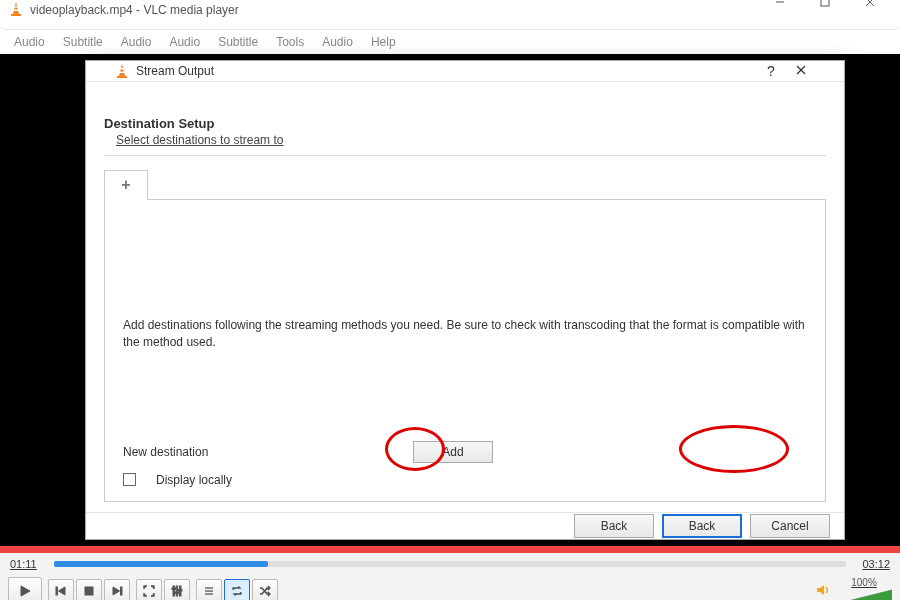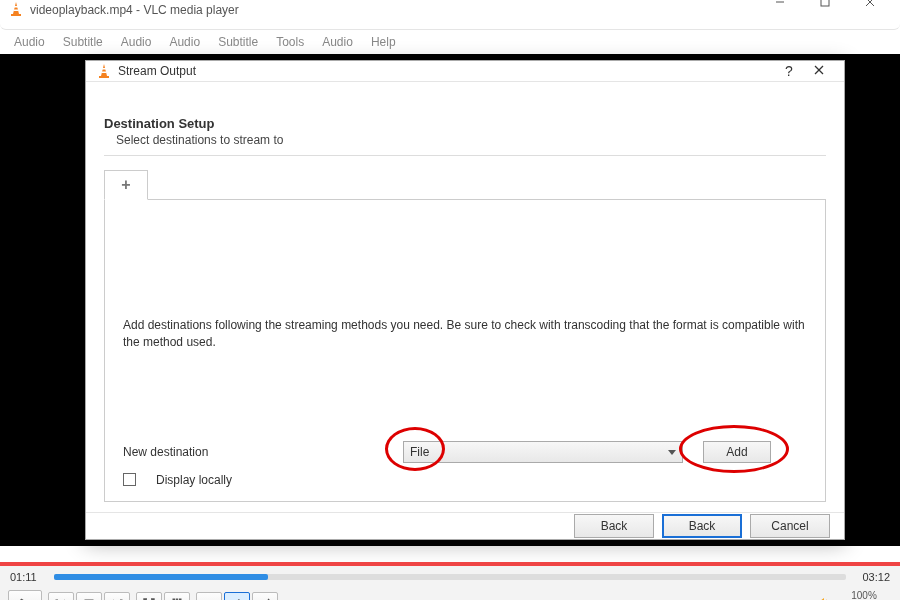--- a/index.html
+++ b/index.html
@@ -15,57 +15,57 @@
 
 
 .menubar { height: 24px; display: flex; align-items: center; padding: 0 6px; gap: 2px; background: #fff; color: #888; font-size: 12px; }
 .menubar span { padding: 3px 8px; }
 
 
 .video-area { position: absolute; top: 54px; left: 0; right: 0; bottom: 54px; background: #000; }
 
 
 .dialog { position: absolute; top: 60px; left: 85px; width: 760px; height: 480px; background: #fff; border: 1px solid #aaa; box-shadow: 0 4px 20px rgba(0,0,0,0.3); display: flex; flex-direction: column; }
-.dialog-titlebar { height: 34px; display: flex; align-items: center; padding: 0 10px; border-bottom: 1px solid #e5e5e5; }
+.dialog-titlebar { height: 34px; display: flex; align-items: center; padding: 0 28px; border-bottom: 1px solid #e5e5e5; }
 .dialog-titlebar .cone { width: 16px; height: 16px; margin-right: 6px; }
 .dialog-titlebar .dt-title { flex: 1; font-size: 12px; color: #333; }
 .dialog-titlebar .dt-help { width: 30px; text-align: center; color: #333; font-size: 14px; }
 .dialog-titlebar .dt-close { width: 30px; text-align: center; }
 .dialog-titlebar .dt-close svg { width: 10px; height: 10px; }
 
 .dialog-body { flex: 1; padding: 14px 18px 10px 18px; display: flex; flex-direction: column; }
 .section-title { font-weight: 600; font-size: 13px; margin-bottom: 2px; margin-top: 20px; }
-.section-sub { font-size: 12px; color: #444; margin-left: 12px; margin-bottom: 8px; }
+.section-sub { font-size: 12px; color: #444; margin-left: 12px; margin-bottom: 8px; text-decoration: underline; }
 .hr { height: 1px; background: #ddd; margin-bottom: 14px; }
 
 .tabstrip { height: 30px; position: relative; border-bottom: 1px solid #ccc;}
 .tab { position: absolute; top: 0; left: 0; width: 44px; height: 30px; background: #fff; border: 1px solid #ccc; border-bottom: 1px solid #fff; display: flex; align-items: center; justify-content: center; }
 .tab .plus { font-size: 16px; color: #777; font-weight: bold; }
 
 .tab-content { flex: 1; border: 1px solid #ccc; border-top: none; padding: 14px 18px; display: flex; flex-direction: column; position: relative; }
 .instr { font-size: 12px; color: #333; margin-top: 103px; line-height: 1.4; max-width: 700px; }
 
 .dest-row { display: flex; align-items: center; margin-top: 90px; gap: 10px; position: relative; }
 .dest-label { width: 270px; font-size: 12px; }
 .dest-select { width: 280px; height: 22px; border: 1px solid #aaa; background: linear-gradient(#f7f7f7,#e8e8e8); display: flex; align-items: center; padding: 0 6px; font-size: 12px; position: relative; }
 .dest-select::after { content: ""; position: absolute; right: 6px; top: 8px; border-left: 4px solid transparent; border-right: 4px solid transparent; border-top: 5px solid #555; }
-.dest-add { width: 68px; height: 22px; border: 1px solid #aaa; background: linear-gradient(#f7f7f7,#e8e8e8); font-size: 12px; display: flex; align-items: center; justify-content: center; margin-left: 10px; }
+.dest-add { width: 80px; height: 22px; border: 1px solid #aaa; background: linear-gradient(#f7f7f7,#e8e8e8); font-size: 12px; display: flex; align-items: center; justify-content: center; margin-left: 10px; }
 
 .chk-row { display: flex; align-items: center; margin-top: 10px; gap: 20px; }
 .chk { width: 13px; height: 13px; border: 1px solid #666; background: #fff; }
 
 
 .ellipse { position: absolute; border: 3px solid #d00; border-radius: 50%; pointer-events: none; }
 
 .dialog-footer { height: 44px; border-top: 1px solid #e5e5e5; display: flex; align-items: center; justify-content: flex-end; padding: 0 14px; gap: 8px; }
 .dbtn { width: 80px; height: 24px; border: 1px solid #aaa; background: linear-gradient(#f7f7f7,#e8e8e8); font-size: 12px; display: flex; align-items: center; justify-content: center; }
 .dbtn.primary { border: 2px solid #1a6fd6; }
 
 
-.bottombar { position: absolute; left: 0; right: 0; bottom: 0; height: 38px; background: #f3f3f3; border-top: 4px solid #ef4444; }
+.bottombar { position: absolute; left: 0; right: 0; bottom: 0; height: 54px; background: #f3f3f3; border-top: 7px solid #ef4444; text-decoration: underline; }
 .seek-row { height: 22px; display: flex; align-items: center; padding: 0 10px; gap: 8px; }
 .time { font-size: 11px; color: #333; width: 36px; }
 .seek { flex: 1; height: 6px; background: #ddd; position: relative; border-radius: 2px; }
 .seek-fill { position: absolute; left: 0; top: 0; bottom: 0; width: 27%; background: #2f8de4; border-radius: 2px; }
 .ctrl-row { height: 32px; display: flex; align-items: center; padding: 0 8px; gap: 6px; }
 .cbtn { height: 24px; min-width: 26px; border: 1px solid #bbb; background: linear-gradient(#fdfdfd,#ececec); display: flex; align-items: center; justify-content: center; border-radius: 2px; }
 .cbtn.big { width: 34px; height: 28px; }
 .cbtn svg { width: 12px; height: 12px; fill: #555; stroke: #555; }
 .cgroup { display: flex; gap: 2px; }
 .cbtn.active { border-color: #1a6fd6; background: #dbeeff; }
@@ -150,23 +150,20 @@
       <div class="tab">
         <span class="plus">+</span>
       </div>
     </div>
 
     <div class="tab-content">
       <div class="instr">Add destinations following the streaming methods you need. Be sure to check with transcoding that the format is compatible with the method used.</div>
 
       <div class="dest-row">
         <div class="dest-label">New destination</div>
-        <div class="dest-select">
-          <span>File</span>
-        </div>
         <div class="dest-add">
           <span>Add</span>
         </div>
 
         <div class="ellipse" style="left:262px; top:-14px; width:60px; height:44px;"></div>
         <div class="ellipse" style="left:556px; top:-16px; width:110px; height:48px;"></div>
       </div>
 
       <div class="chk-row">
         <div class="chk"></div>

